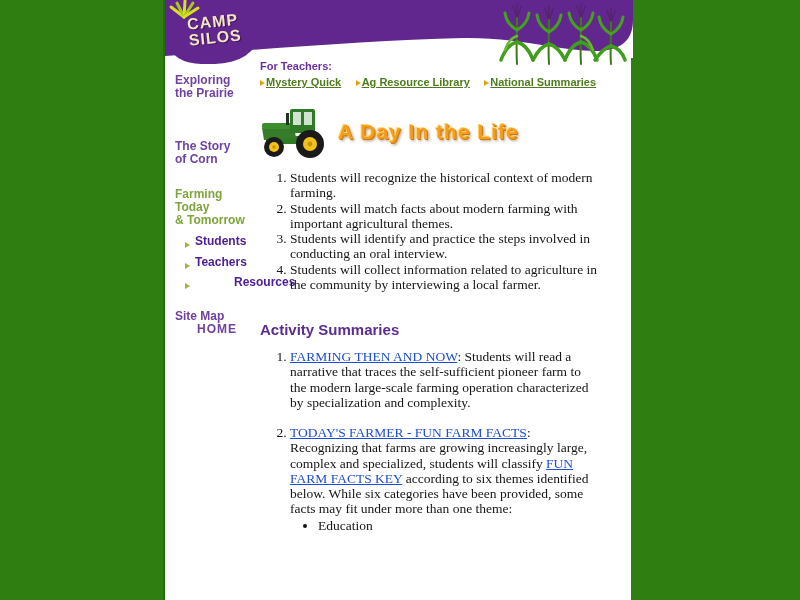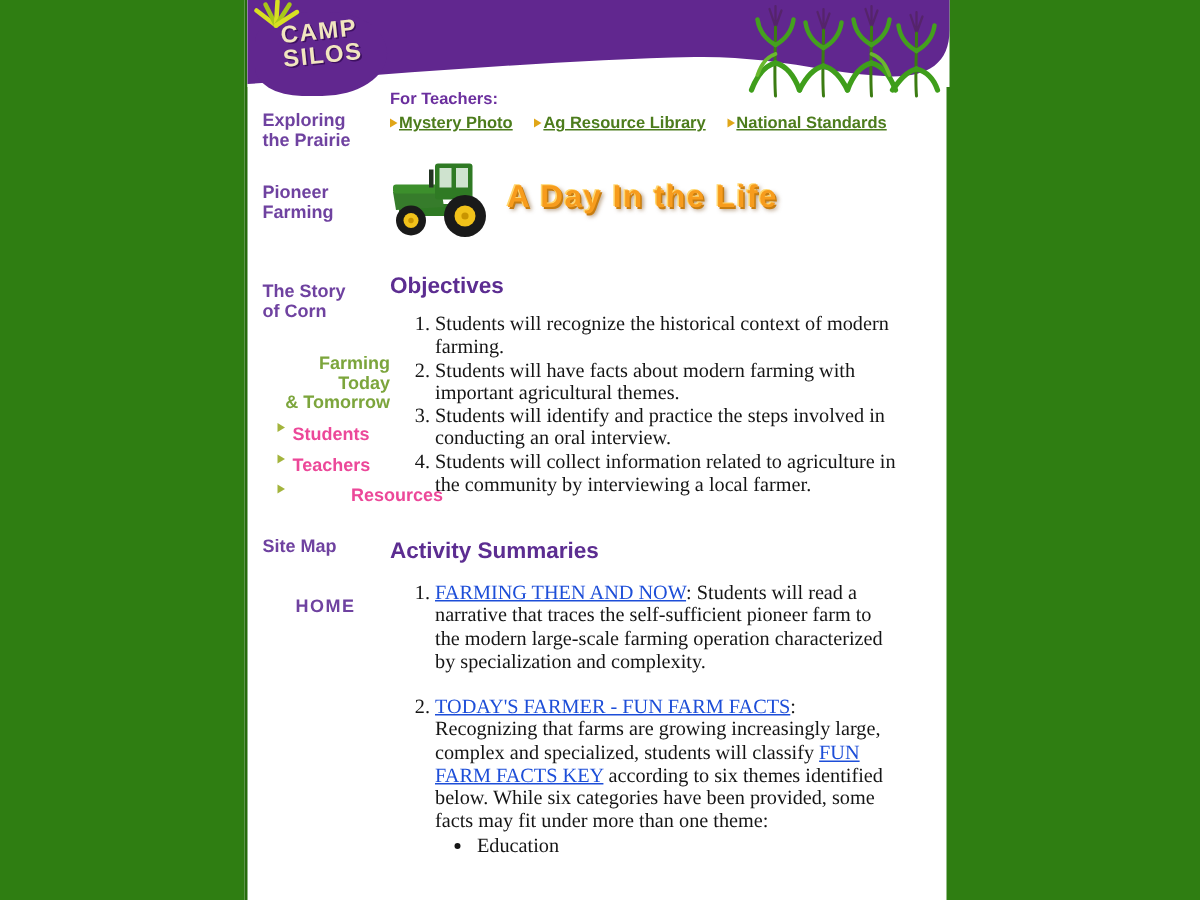--- a/index.html
+++ b/index.html
@@ -20,22 +20,22 @@
                color:#f1e5bf; font-weight:bold; letter-spacing:1px;
                text-shadow:1px 1px 0 #3d1060; line-height:16px; font-size:16px; }
   .sun { position:absolute; left:-2px; top:-3px; }
 
   
   .body-row { display:flex; }
   .sidebar { width:95px; padding:14px 0 0 10px; flex:0 0 95px; }
   .side-item { color:#6f42a0; font-weight:bold; font-size:12px; line-height:13px;
                white-space:pre-line; cursor:pointer; }
   .side-item.active { color:#7ca53c; }
-  .sub-item { display:flex; align-items:flex-start; gap:5px; padding-left:10px;
-              color:#ec4899; font-weight:bold; font-size:12px; cursor:pointer; }
+  .sub-item { display:flex; align-items:flex-end; gap:5px; padding-left:10px;
+              color:#4c1d95; font-weight:bold; font-size:12px; cursor:pointer; }
   .tri-green { width:0; height:0; border-left:5px solid #a3b43c;
                border-top:3px solid transparent; border-bottom:3px solid transparent; }
   .home-item { padding-left:22px; letter-spacing:1px; }
 
   .main { flex:1; padding-right:16px; }
 
   
   .for-teachers { margin-top:2px; }
   .ft-heading { color:#6b2f9e; font-weight:bold; font-size:11px; margin-bottom:1px; }
   .ft-row { line-height:15px; }
@@ -127,50 +127,48 @@
         <div>SILOS</div>
       </div>
     </div>
   </div>
 
   <div class="body-row">
 
     <div class="sidebar">
       <div class="side-item" style="margin-top:2px;">Exploring
 the Prairie</div>
-      <div class="side-item" style="margin-top:22px;">Pioneer
-Farming</div>
       <div class="side-item" style="margin-top:40px;">The Story
 of Corn</div>
-      <div class="side-item active" style="margin-top:22px;text-align:right;">Farming Today
+      <div class="side-item active" style="margin-top:22px;">Farming Today
 &amp; Tomorrow</div>
       <div class="sub-item" style="margin-top:7px;">
         <span class="tri-green"></span>
         <span>Students</span>
       </div>
       <div class="sub-item" style="margin-top:7px;">
         <span class="tri-green"></span>
         <span>Teachers</span>
       </div>
       <div class="sub-item" style="margin-top:6px;gap:44px;">
         <span class="tri-green"></span>
         <span>Resources</span>
       </div>
       <div class="side-item" style="margin-top:21px;">Site Map</div>
-      <div class="side-item home-item" style="margin-top:27px;">HOME</div>
+      <div class="side-item home-item" style="">HOME</div>
     </div>
 
     <div class="main">
 
       <div class="for-teachers">
         <div class="ft-heading">For Teachers:</div>
         <div class="ft-row">
-          <span class="tlink"><span class="marker"></span><span class="txt">Mystery Photo</span></span>
+          <span class="tlink"><span class="marker"></span><span class="txt">Mystery Quick</span></span>
           <span class="tlink"><span class="marker"></span><span class="txt">Ag Resource Library</span></span>
-          <span class="tlink"><span class="marker"></span><span class="txt">National Standards</span></span>
+          <span class="tlink"><span class="marker"></span><span class="txt">National Summaries</span></span>
         </div>
       </div>
 
       <div class="banner">
         <svg width="70" height="56" viewBox="0 0 70 56">
           <rect x="6" y="32" width="52" height="8" fill="#2f7a24"></rect>
           <path d="M2,24 L34,21 L36,34 L4,36 Z" fill="#367c2b"></path>
           <rect x="2" y="19" width="33" height="6" rx="2" fill="#3c8f2c"></rect>
           <rect x="26" y="9" width="3" height="12" fill="#223322"></rect>
           <rect x="30" y="5" width="25" height="24" rx="2" fill="#2f7a24"></rect>
@@ -179,24 +177,23 @@
           <circle cx="50" cy="40" r="14" fill="#1a1a1a"></circle>
           <circle cx="50" cy="40" r="7" fill="#f2c21a"></circle>
           <circle cx="50" cy="40" r="2.4" fill="#c99400"></circle>
           <circle cx="14" cy="43" r="10" fill="#1a1a1a"></circle>
           <circle cx="14" cy="43" r="5" fill="#f2c21a"></circle>
           <circle cx="14" cy="43" r="1.8" fill="#c99400"></circle>
         </svg>
         <div class="page-title">A Day In the Life</div>
       </div>
 
-      <div class="sec-heading objectives-heading">Objectives</div>
       <ol class="serif">
         <li>Students will recognize the historical context of modern farming.</li>
-        <li>Students will have facts about modern farming with important agricultural themes.</li>
+        <li>Students will match facts about modern farming with important agricultural themes.</li>
         <li>Students will identify and practice the steps involved in conducting an oral interview.</li>
         <li>Students will collect information related to agriculture in the community by interviewing a local farmer.</li>
       </ol>
 
       <div class="sec-heading activities-heading">Activity Summaries</div>
       <ol class="serif activities">
         <li>
           <a class="act-link">FARMING THEN AND NOW</a><span>: Students will read a narrative that traces the self-sufficient pioneer farm to the modern large-scale farming operation characterized by specialization and complexity.</span>
         </li>
         <li>

